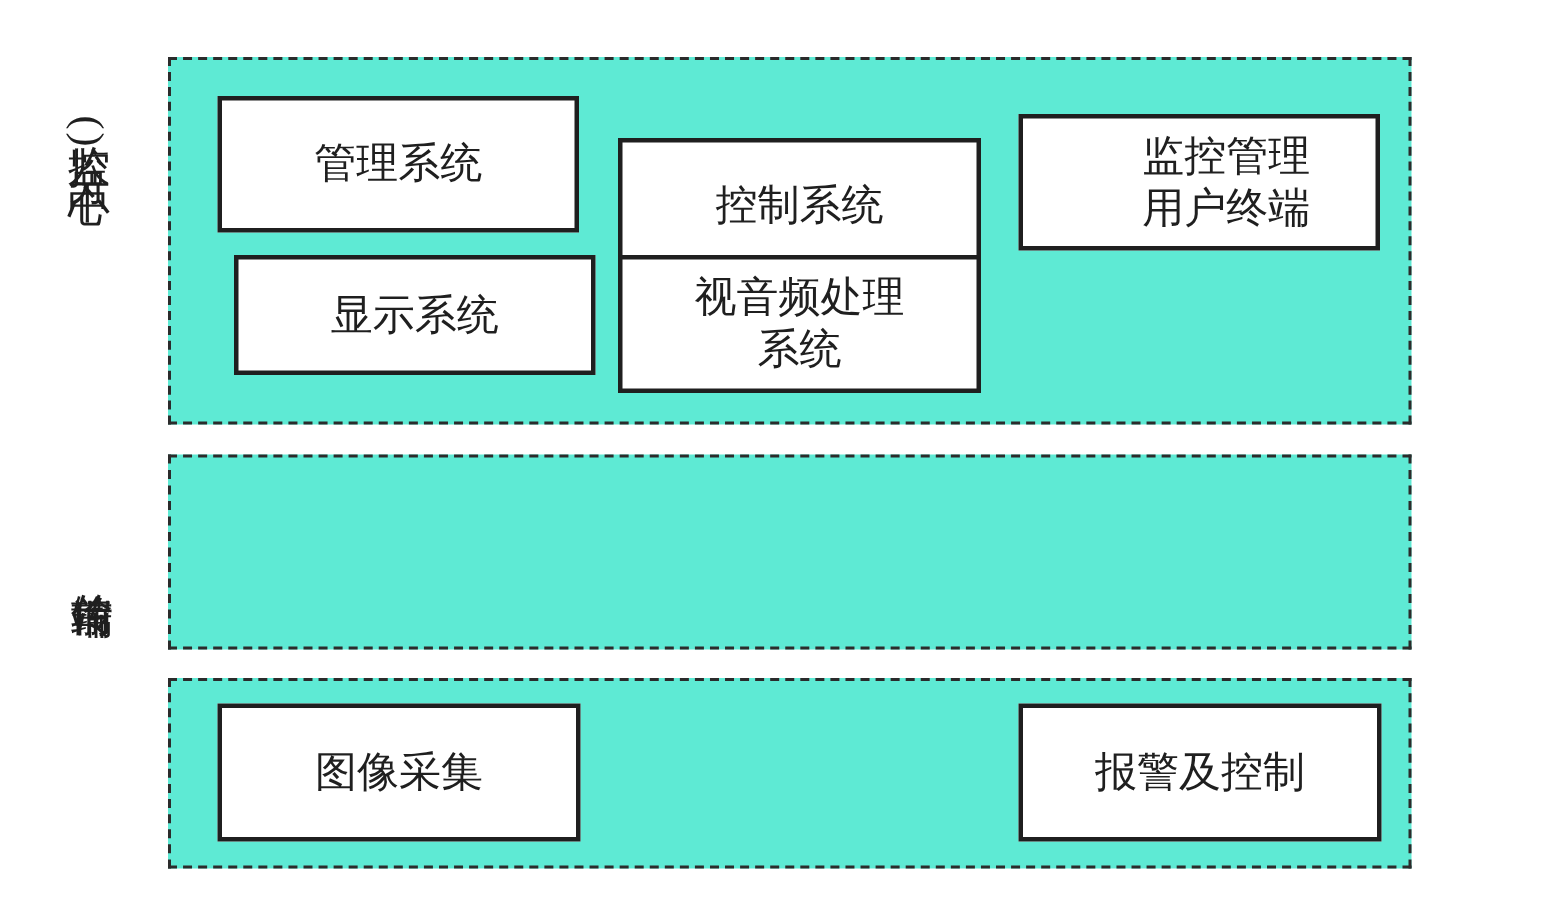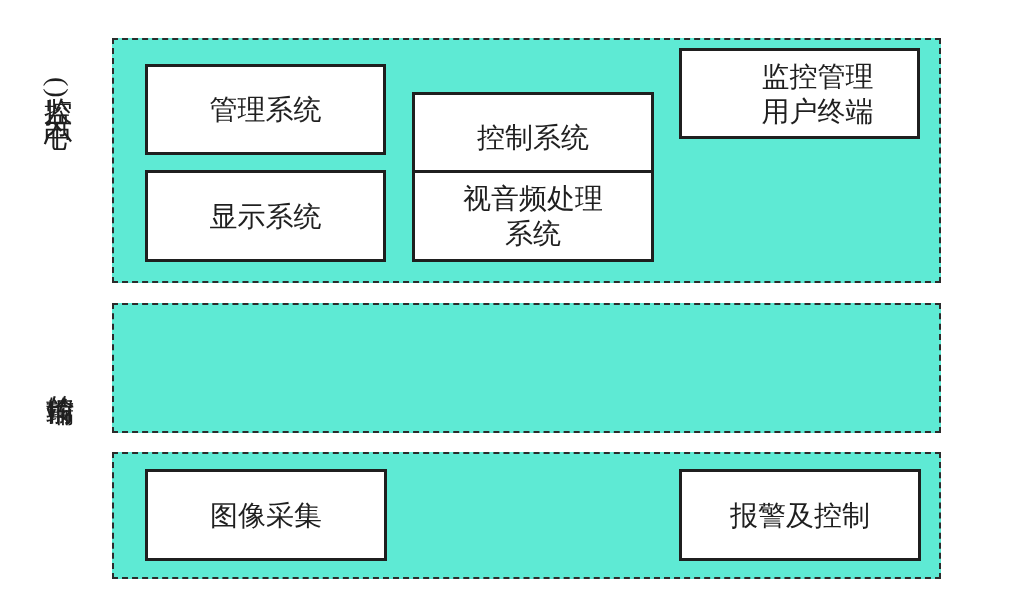--- a/index.html
+++ b/index.html
@@ -36,22 +36,22 @@
     align-items: center;
     justify-content: center;
     text-align: center;
     font-size: 28px;
     line-height: 1.25;
     white-space: pre-line;
   }
   
   .b-management  { left: 31px;  top: 24px;  width: 241px; height: 91px; }
   .b-control     { left: 298px; top: 24px;  width: 242px; height: 91px; margin-top: 28px; }
-  .b-terminal    { left: 565px; top: 8px;  width: 241px; height: 91px; padding-left: 36px; }
-  .b-display     { left: 31px;  top: 130px; width: 241px; height: 92px; }
+  .b-terminal    { left: 565px; top: 36px;  width: 241px; height: 91px; padding-left: 36px; }
+  .b-display     { left: 42px;  top: 130px; width: 241px; height: 80px; }
   .b-av          { left: 298px; top: 130px; width: 242px; height: 92px; }
   .b-storage     { left: 565px; top: 130px; width: 241px; height: 92px; }
   
   .b-private     { left: 31px;  top: 19px;  width: 242px; height: 93px; }
   .b-public      { left: 565px; top: 19px;  width: 242px; height: 93px; }
   
   .b-image       { left: 31px;  top: 15px;  width: 242px; height: 92px; }
   .b-audio       { left: 298px; top: 15px;  width: 242px; height: 92px; }
   .b-alarm       { left: 565px; top: 15px;  width: 242px; height: 92px; }
 

